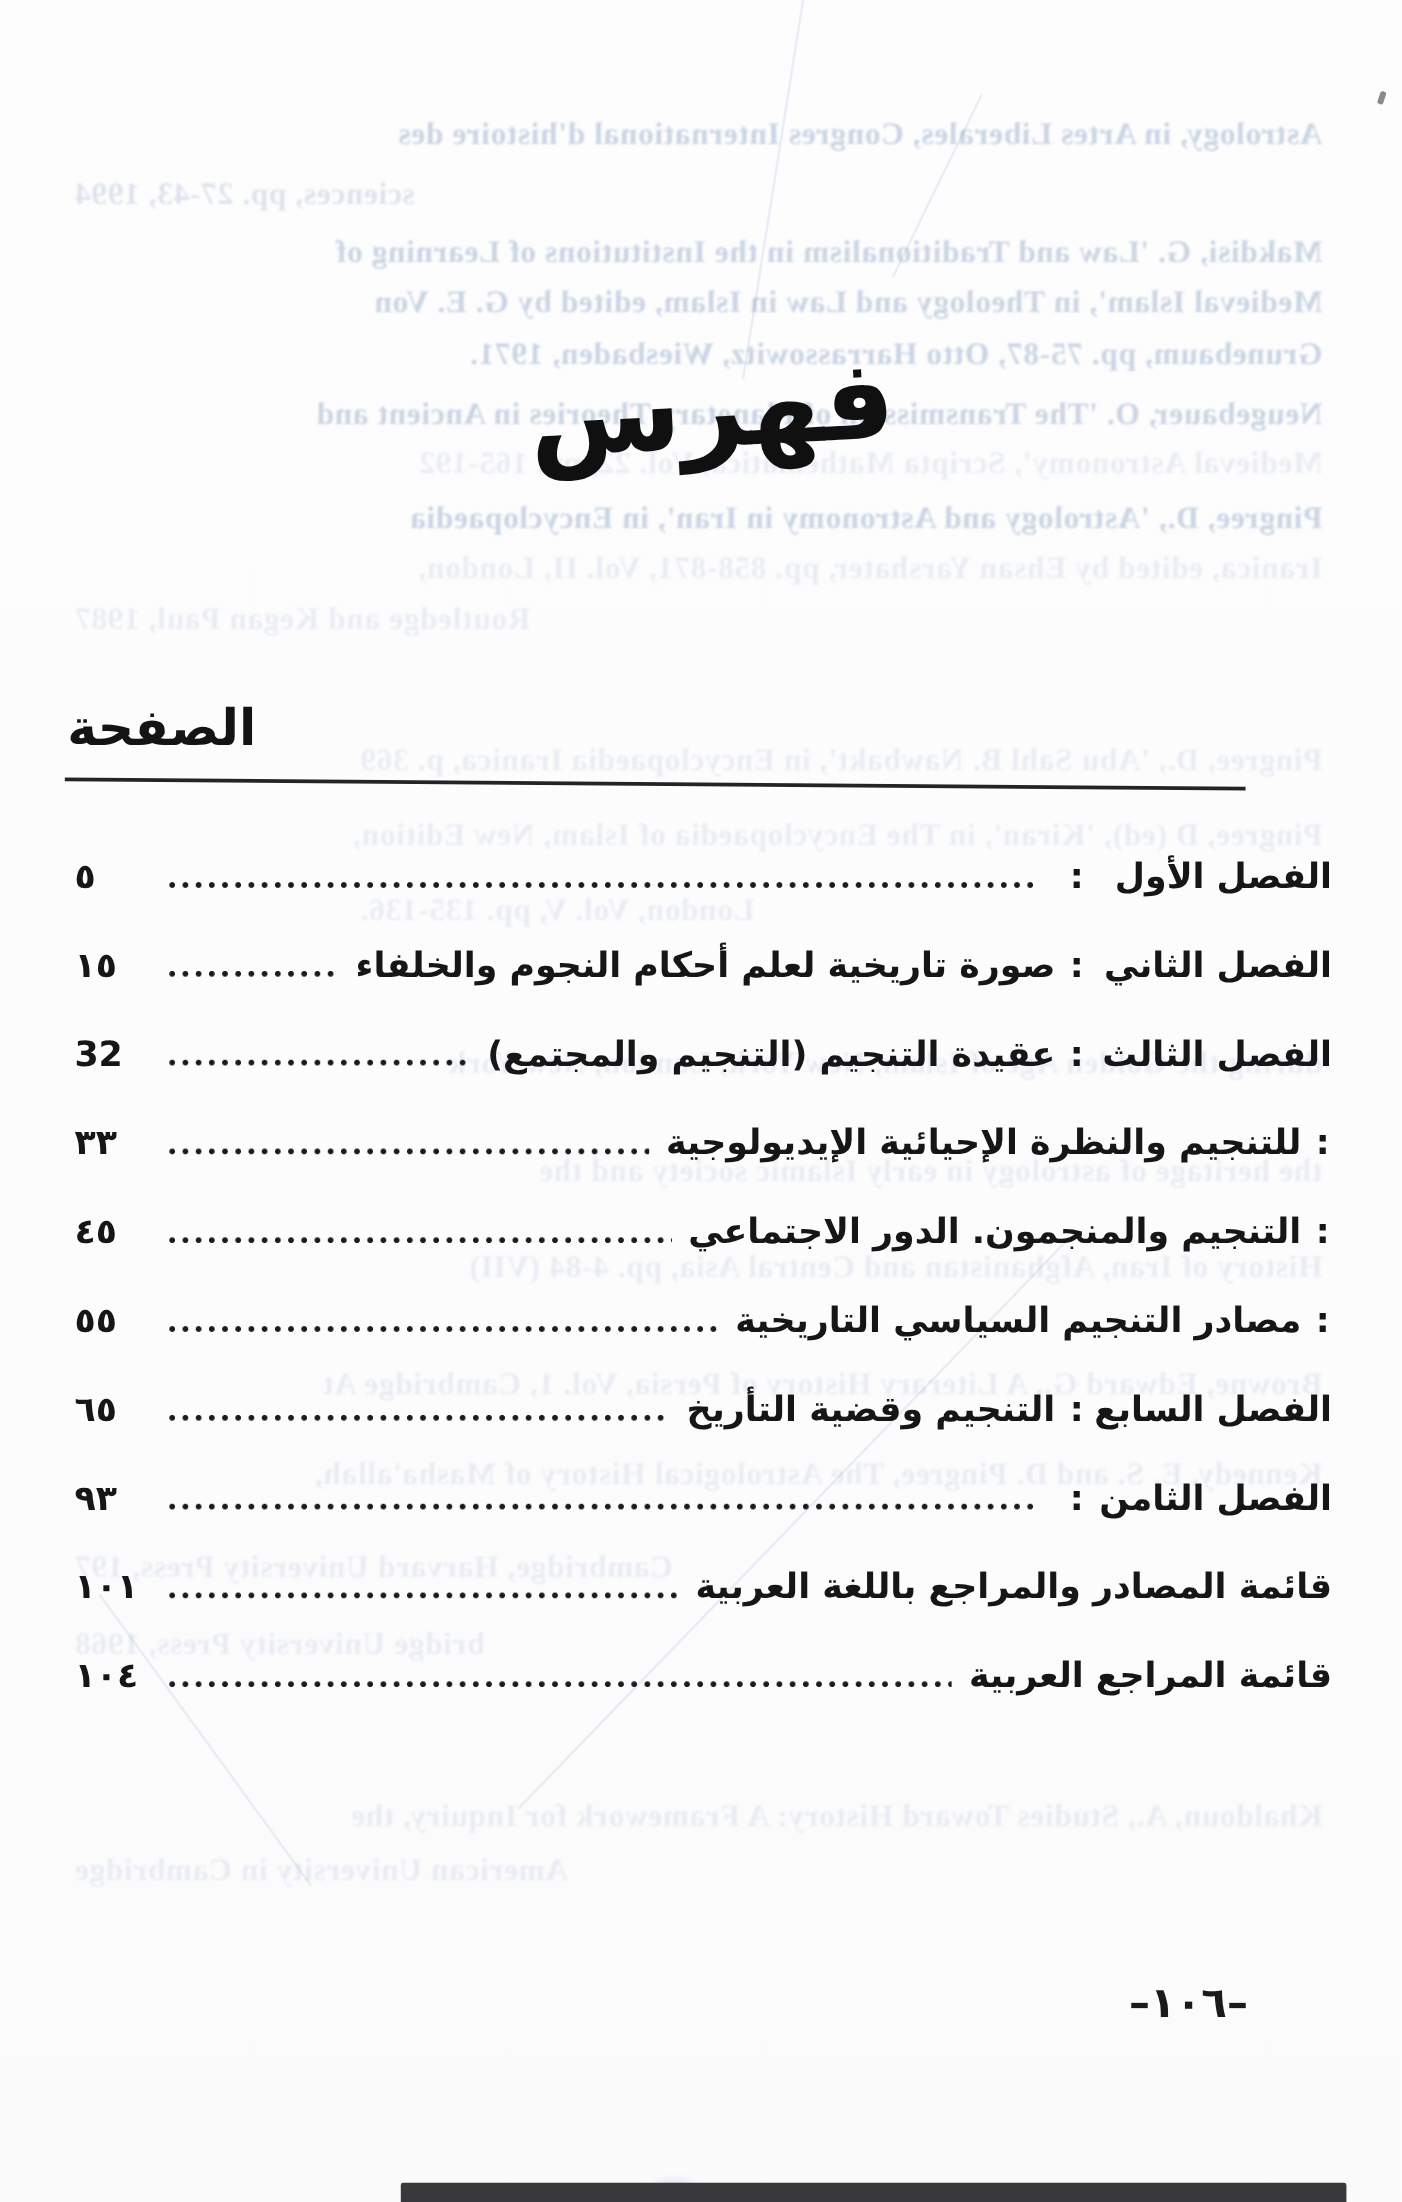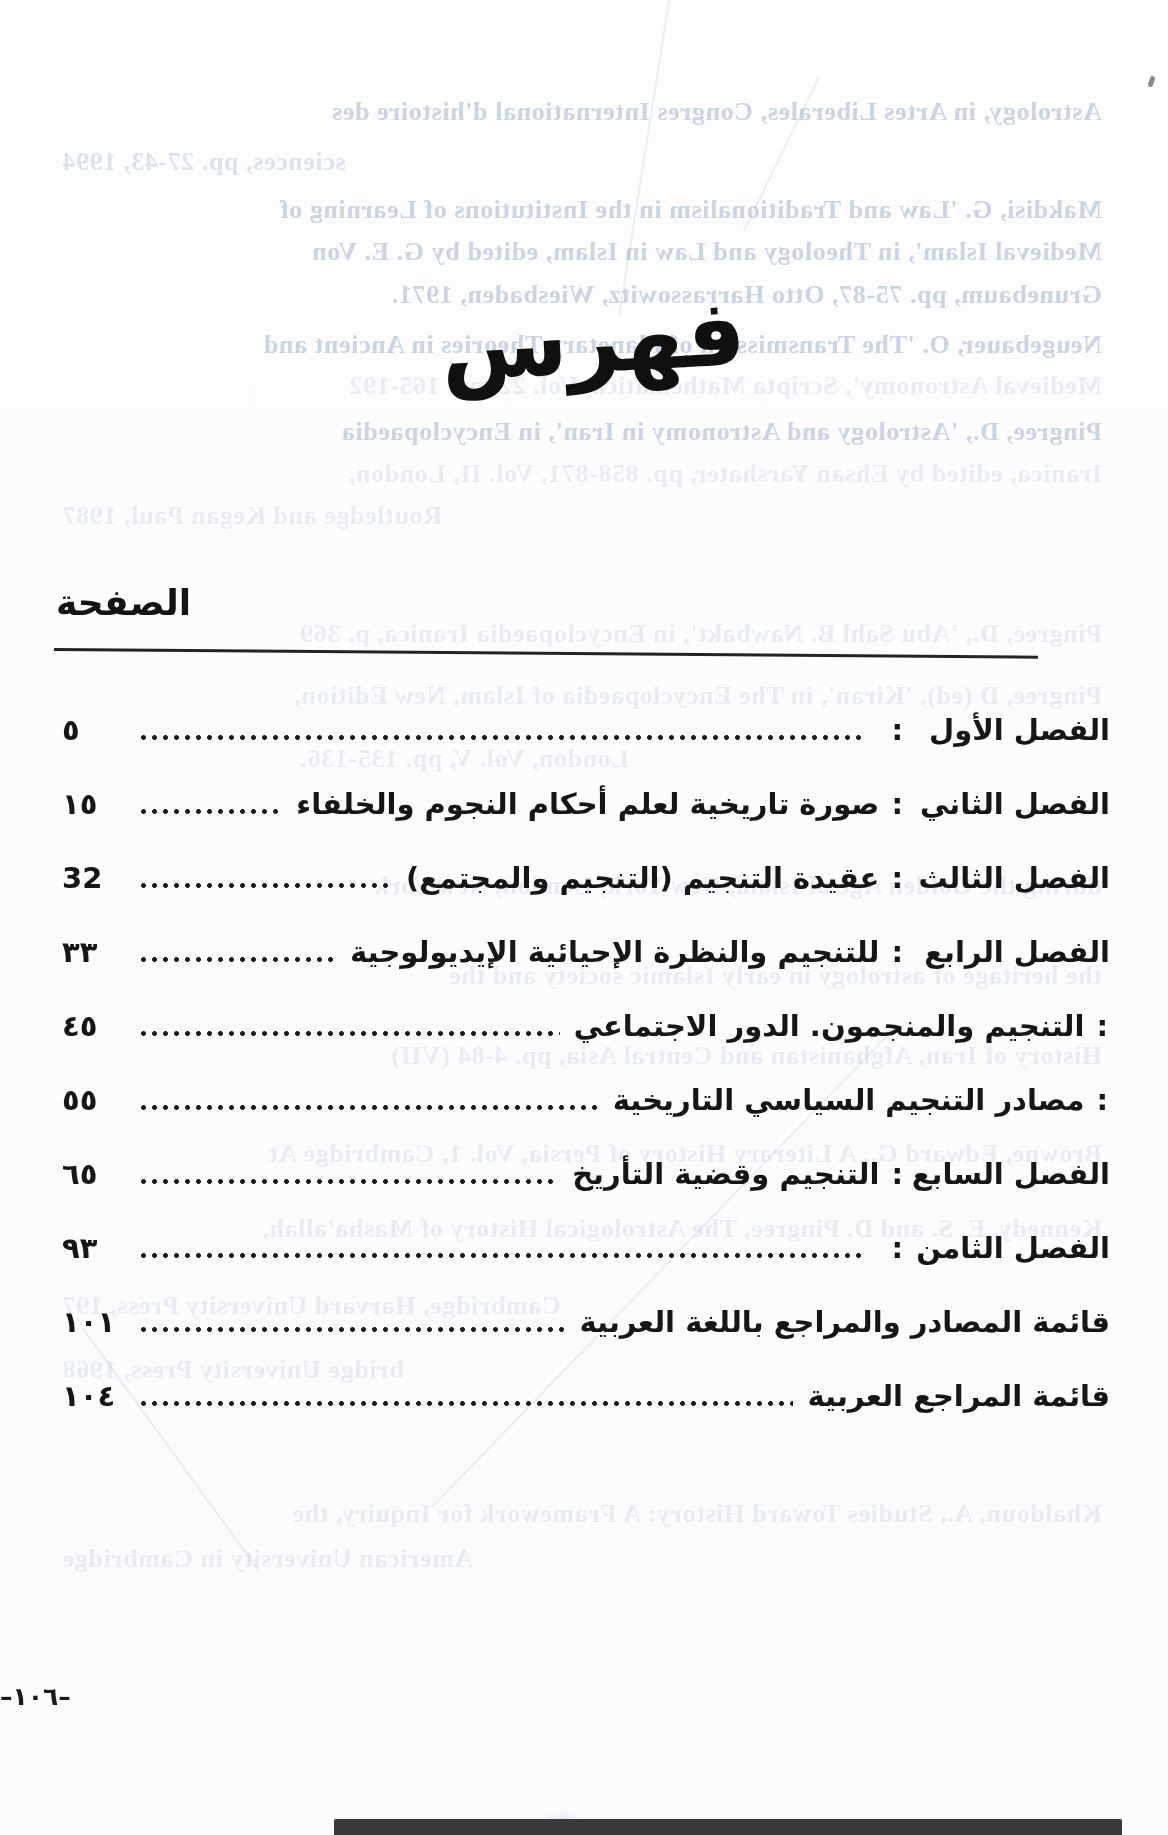--- a/index.html
+++ b/index.html
@@ -24,36 +24,36 @@
           background:rgba(125,140,215,.30);filter:blur(4px);}
   .speck{position:absolute;left:1149px;top:76px;width:5px;height:11px;background:#8a8a8a;
          transform:rotate(18deg);border-radius:2px;}
   .bottom-bar{position:absolute;left:334px;top:1819px;width:788px;height:16px;
               background:#39393b;border-radius:2px 2px 0 0;}
 
   
   .title{position:absolute;left:428px;top:290px;width:330px;text-align:center;
          font-weight:bold;font-size:92px;line-height:1.1;color:#101010;
          transform:rotate(-3deg);letter-spacing:-2px;}
-  .page-hdr{position:absolute;left:56px;top:582px;font-weight:bold;font-size:36px;color:#141414;}
+  .page-hdr{position:absolute;left:56px;top:582px;font-weight:bold;font-size:42px;color:#141414;}
   .hdr-rule{position:absolute;left:54px;top:648px;width:984px;height:3px;background:#242424;
             transform:rotate(.45deg);transform-origin:left center;}
 
   .toc{position:absolute;right:58px;left:62px;top:708px;direction:rtl;color:#161616;}
   .toc-row{display:flex;align-items:baseline;height:44px;margin-bottom:30px;
            font-weight:bold;font-size:29px;line-height:44px;white-space:nowrap;}
   .lab{min-width:205px;}
   .col{margin-left:12px;margin-right:2px;}
   .dots{flex:1;align-self:flex-end;height:14px;margin:0 14px 9px 10px;
         background-image:radial-gradient(circle,#1b1b1b 2.1px,transparent 2.7px);
         background-size:11px 11px;background-position:0 100%;background-repeat:repeat-x;}
   .pg{min-width:66px;text-align:left;}
 
-  .footer{position:absolute;top:1650px;left:0;width:1040px;text-align:left;
-          font-weight:bold;font-size:25px;color:#1a1a1a;margin-top:32px;}
+  .footer{position:absolute;top:1650px;left:0;width:1040px;text-align:right;
+          font-weight:bold;font-size:35px;color:#1a1a1a;}
 </style>
 </head>
 <body>
 
 <div class="page">
 
   <div class="bleed">
     <div class="bl dark" style="top:98px">Astrology, in Artes Liberales, Congres International d'histoire des</div>
     <div class="bl frag" style="top:148px">sciences, pp. 27-43, 1994</div>
     <div class="bl dark" style="top:196px">Makdisi, G. 'Law and Traditionalism in the Institutions of Learning of</div>
@@ -110,21 +110,20 @@
 
     <div class="toc-row">
       <span class="lab">الفصل الثالث</span>
       <span class="col">:</span>
       <span class="ttl">عقيدة التنجيم (التنجيم والمجتمع)</span>
       <span class="dots"></span>
       <span class="pg">32</span>
     </div>
 
     <div class="toc-row">
-      <span class="lab">الفصل الرابع</span>
       <span class="col">:</span>
       <span class="ttl">للتنجيم والنظرة الإحيائية الإيديولوجية</span>
       <span class="dots"></span>
       <span class="pg">٣٣</span>
     </div>
 
     <div class="toc-row">
       <span class="col">:</span>
       <span class="ttl">التنجيم والمنجمون. الدور الاجتماعي</span>
       <span class="dots"></span>

